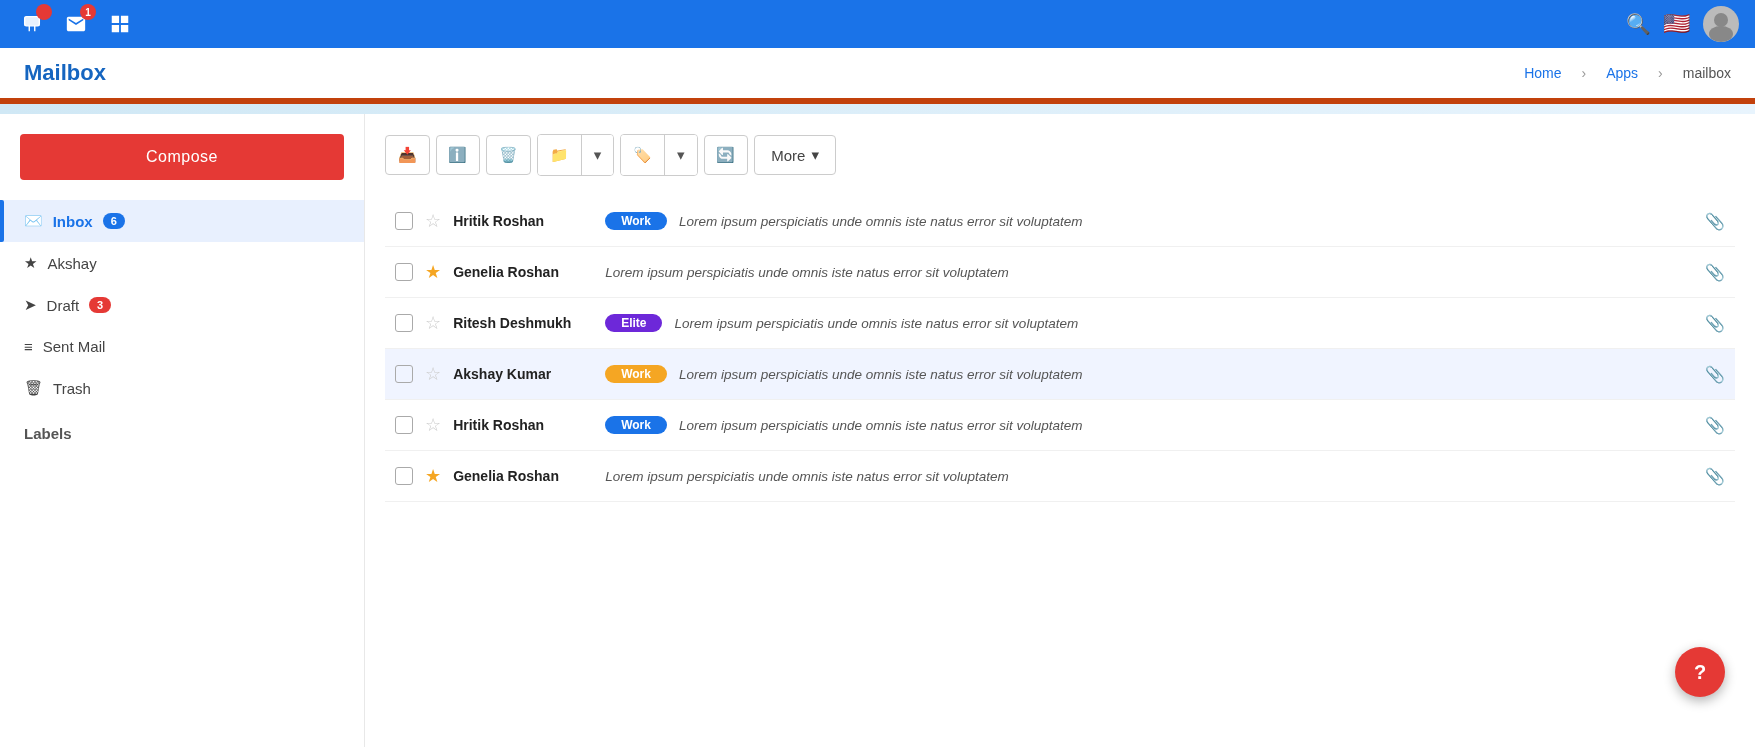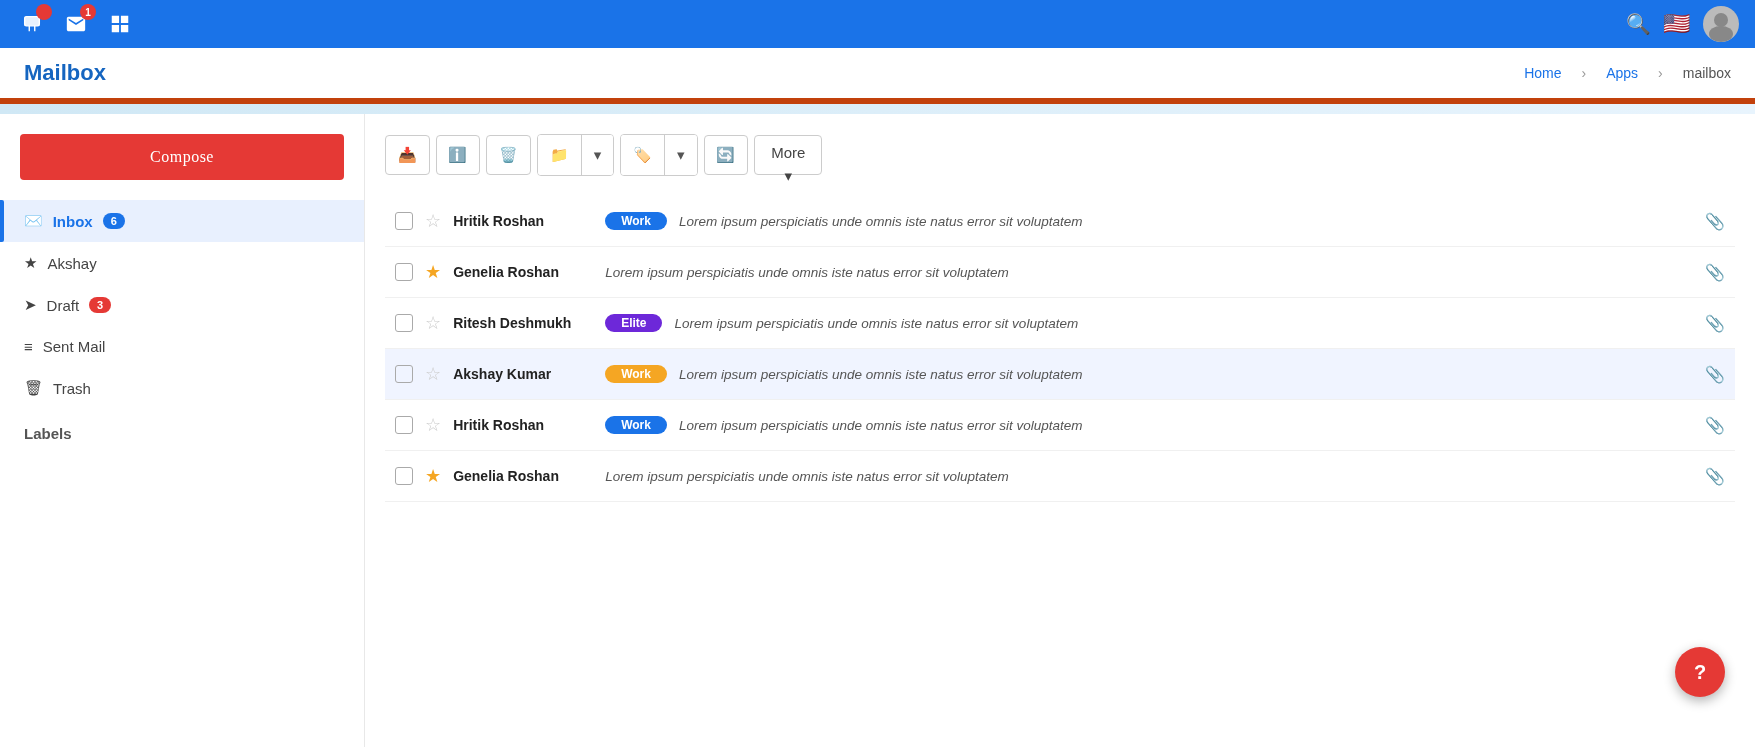--- a/index.html
+++ b/index.html
@@ -92,21 +92,20 @@
       background: #e53935;
       color: white;
       border: none;
       border-radius: 4px;
       padding: 14px 0;
       width: calc(100% - 40px);
       font-size: 16px;
       font-weight: 500;
       cursor: pointer;
       letter-spacing: 0.5px;
-      font-family: Liberation Serif, serif;
     }
     .sidebar-item {
       display: flex;
       align-items: center;
       gap: 10px;
       padding: 12px 24px;
       cursor: pointer;
       font-size: 15px;
       color: #444;
       position: relative;
@@ -187,21 +186,20 @@
     .more-btn {
       border: 1px solid #ccc;
       background: white;
       border-radius: 4px;
       padding: 8px 16px;
       cursor: pointer;
       display: flex; align-items: center; gap: 6px;
       font-size: 15px;
       height: 40px;
       color: #444;
-      flex-direction: column;
     }
 
     
     .email-list { width: 100%; }
     .email-row {
       display: flex;
       align-items: center;
       padding: 14px 10px;
       border-bottom: 1px solid #f0f0f0;
       gap: 12px;

